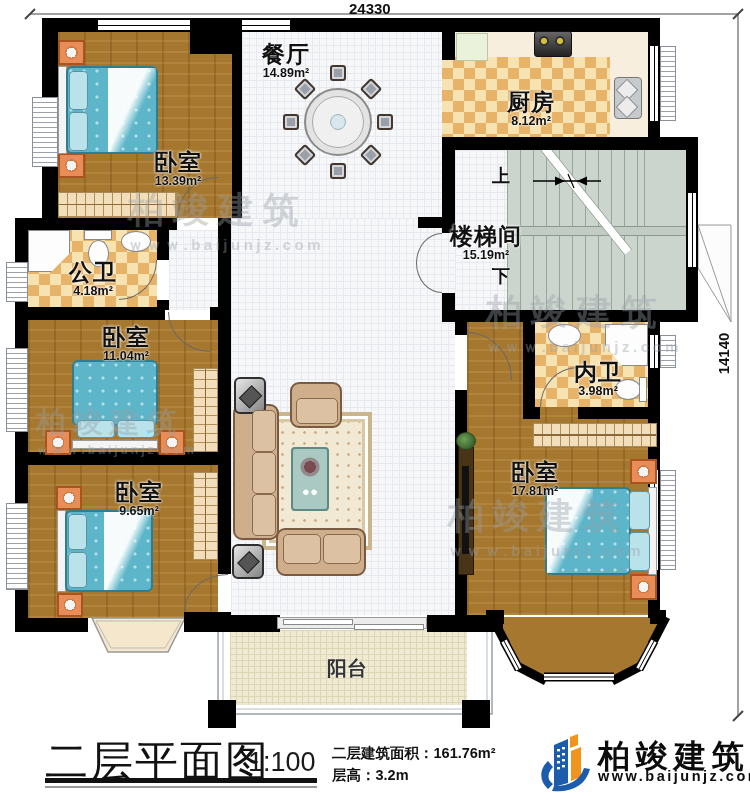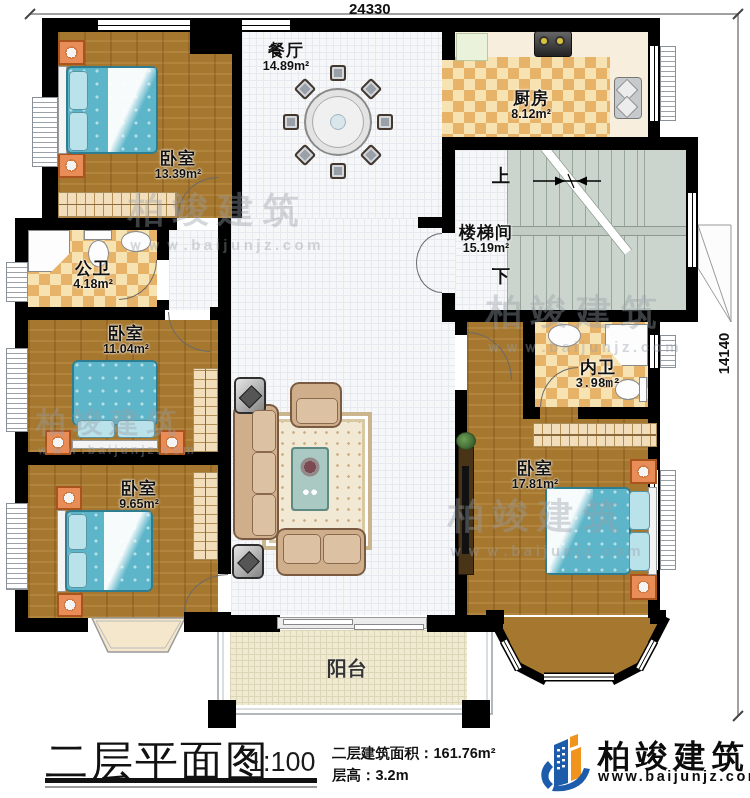--- a/index.html
+++ b/index.html
@@ -12,21 +12,21 @@
   .checker{background-color:#f7e3b2;background-image:conic-gradient(#e7b369 25%,#f7e3b2 0 50%,#e7b369 0 75%,#f7e3b2 0);background-size:22px 22px;}
   .counter{background-color:#f8eede;border:1px solid #e0d0b0;}
   .stairfloor{background-color:#ccd5cd;background-image:repeating-linear-gradient(90deg,#97a69b 0 1px,transparent 1px 13px);}
   .stairplain{background-color:#ccd5cd;}
   .balconyfloor{background-color:#f0ead2;background-image:linear-gradient(#ddd6b6 1px,transparent 1px),linear-gradient(90deg,#ddd6b6 1px,transparent 1px);background-size:6px 6px;}
   .win-h{position:absolute;background:#fff;border-top:2px solid #000;border-bottom:2px solid #000;background-image:linear-gradient(#000 0 0);background-size:100% 1px;background-position:center;background-repeat:no-repeat;box-sizing:border-box;}
   .win-v{position:absolute;background:#fff;border-left:2px solid #000;border-right:2px solid #000;background-image:linear-gradient(#000 0 0);background-size:1px 100%;background-position:center;background-repeat:no-repeat;box-sizing:border-box;}
   .sill-h{position:absolute;background:repeating-linear-gradient(180deg,#fff 0 4px,#9aa1a8 4px 5px);border:1px solid #8a9098;box-sizing:border-box;}
   .room-label{position:absolute;text-align:center;color:#111;line-height:1.08;
               text-shadow:0 0 2px #fff,0 0 3px #fff;z-index:40;}
-  .rname{font-size:17px;font-weight:bold;letter-spacing:1px;}
+  .rname{font-size:23px;font-weight:bold;letter-spacing:1px;}
   .rarea{font-size:12.5px;font-weight:bold;}
   .mini-label{position:absolute;font-size:18px;font-weight:bold;color:#111;z-index:40;text-shadow:0 0 2px #fff;}
   .bed{position:absolute;border:2px solid #2e7d90;border-radius:6px;background-color:#5cb5c9;background-image:radial-gradient(circle at 3px 3px,rgba(255,255,255,.55) 1.2px,transparent 1.9px);background-size:13px 13px;box-sizing:border-box;}
   .pillow{position:absolute;background:#b9e2ea;border:1px solid #5795a4;border-radius:4px;}
   .headboard{position:absolute;background:#f4f4f4;border:1px solid #999;box-sizing:border-box;}
   .sheet{position:absolute;background:linear-gradient(115deg,rgba(255,255,255,.95) 0 45%,rgba(255,255,255,0) 60%);}
   .nst{position:absolute;background:#e88c58;border:2px solid #a9541f;background-image:radial-gradient(circle,#f4f4f4 0 5px,#cf7840 5px 6px,transparent 6.5px);box-sizing:border-box;}
   .ward-h{position:absolute;background-color:#f3debc;border:1px solid #a98c58;background-image:linear-gradient(transparent 46%,#8a6a3a 46% 54%,transparent 54%),repeating-linear-gradient(90deg,transparent 0 8px,#b28f55 8px 9px);box-sizing:border-box;}
   .ward-v{position:absolute;background-color:#f3debc;border:1px solid #a98c58;background-image:linear-gradient(90deg,transparent 46%,#8a6a3a 46% 54%,transparent 54%),repeating-linear-gradient(0deg,transparent 0 8px,#b28f55 8px 9px);box-sizing:border-box;}
   .sofa{position:absolute;background:#cfae8c;border:2px solid #7a5b41;border-radius:9px;box-sizing:border-box;}
@@ -313,21 +313,21 @@
   <div class="mini-label" style="left:492px;top:164px;">上</div>
   <div class="mini-label" style="left:492px;top:264px;">下</div>
   <div class="room-label" style="left:53px;top:260px;width:80px;">
     <div class="rname">公卫</div>
       <div class="rarea">4.18m²</div>
   </div>
   <div class="room-label" style="left:76px;top:325px;width:100px;">
     <div class="rname">卧室</div>
       <div class="rarea">11.04m²</div>
   </div>
-  <div class="room-label" style="left:560px;top:360px;width:76px;font-family:Liberation Mono, monospace;">
+  <div class="room-label" style="left:560px;top:360px;width:76px;">
     <div class="rname">内卫</div>
       <div class="rarea">3.98m²</div>
   </div>
   <div class="room-label" style="left:89px;top:480px;width:100px;">
     <div class="rname">卧室</div>
       <div class="rarea">9.65m²</div>
   </div>
   <div class="room-label" style="left:485px;top:460px;width:100px;">
     <div class="rname">卧室</div>
       <div class="rarea">17.81m²</div>

